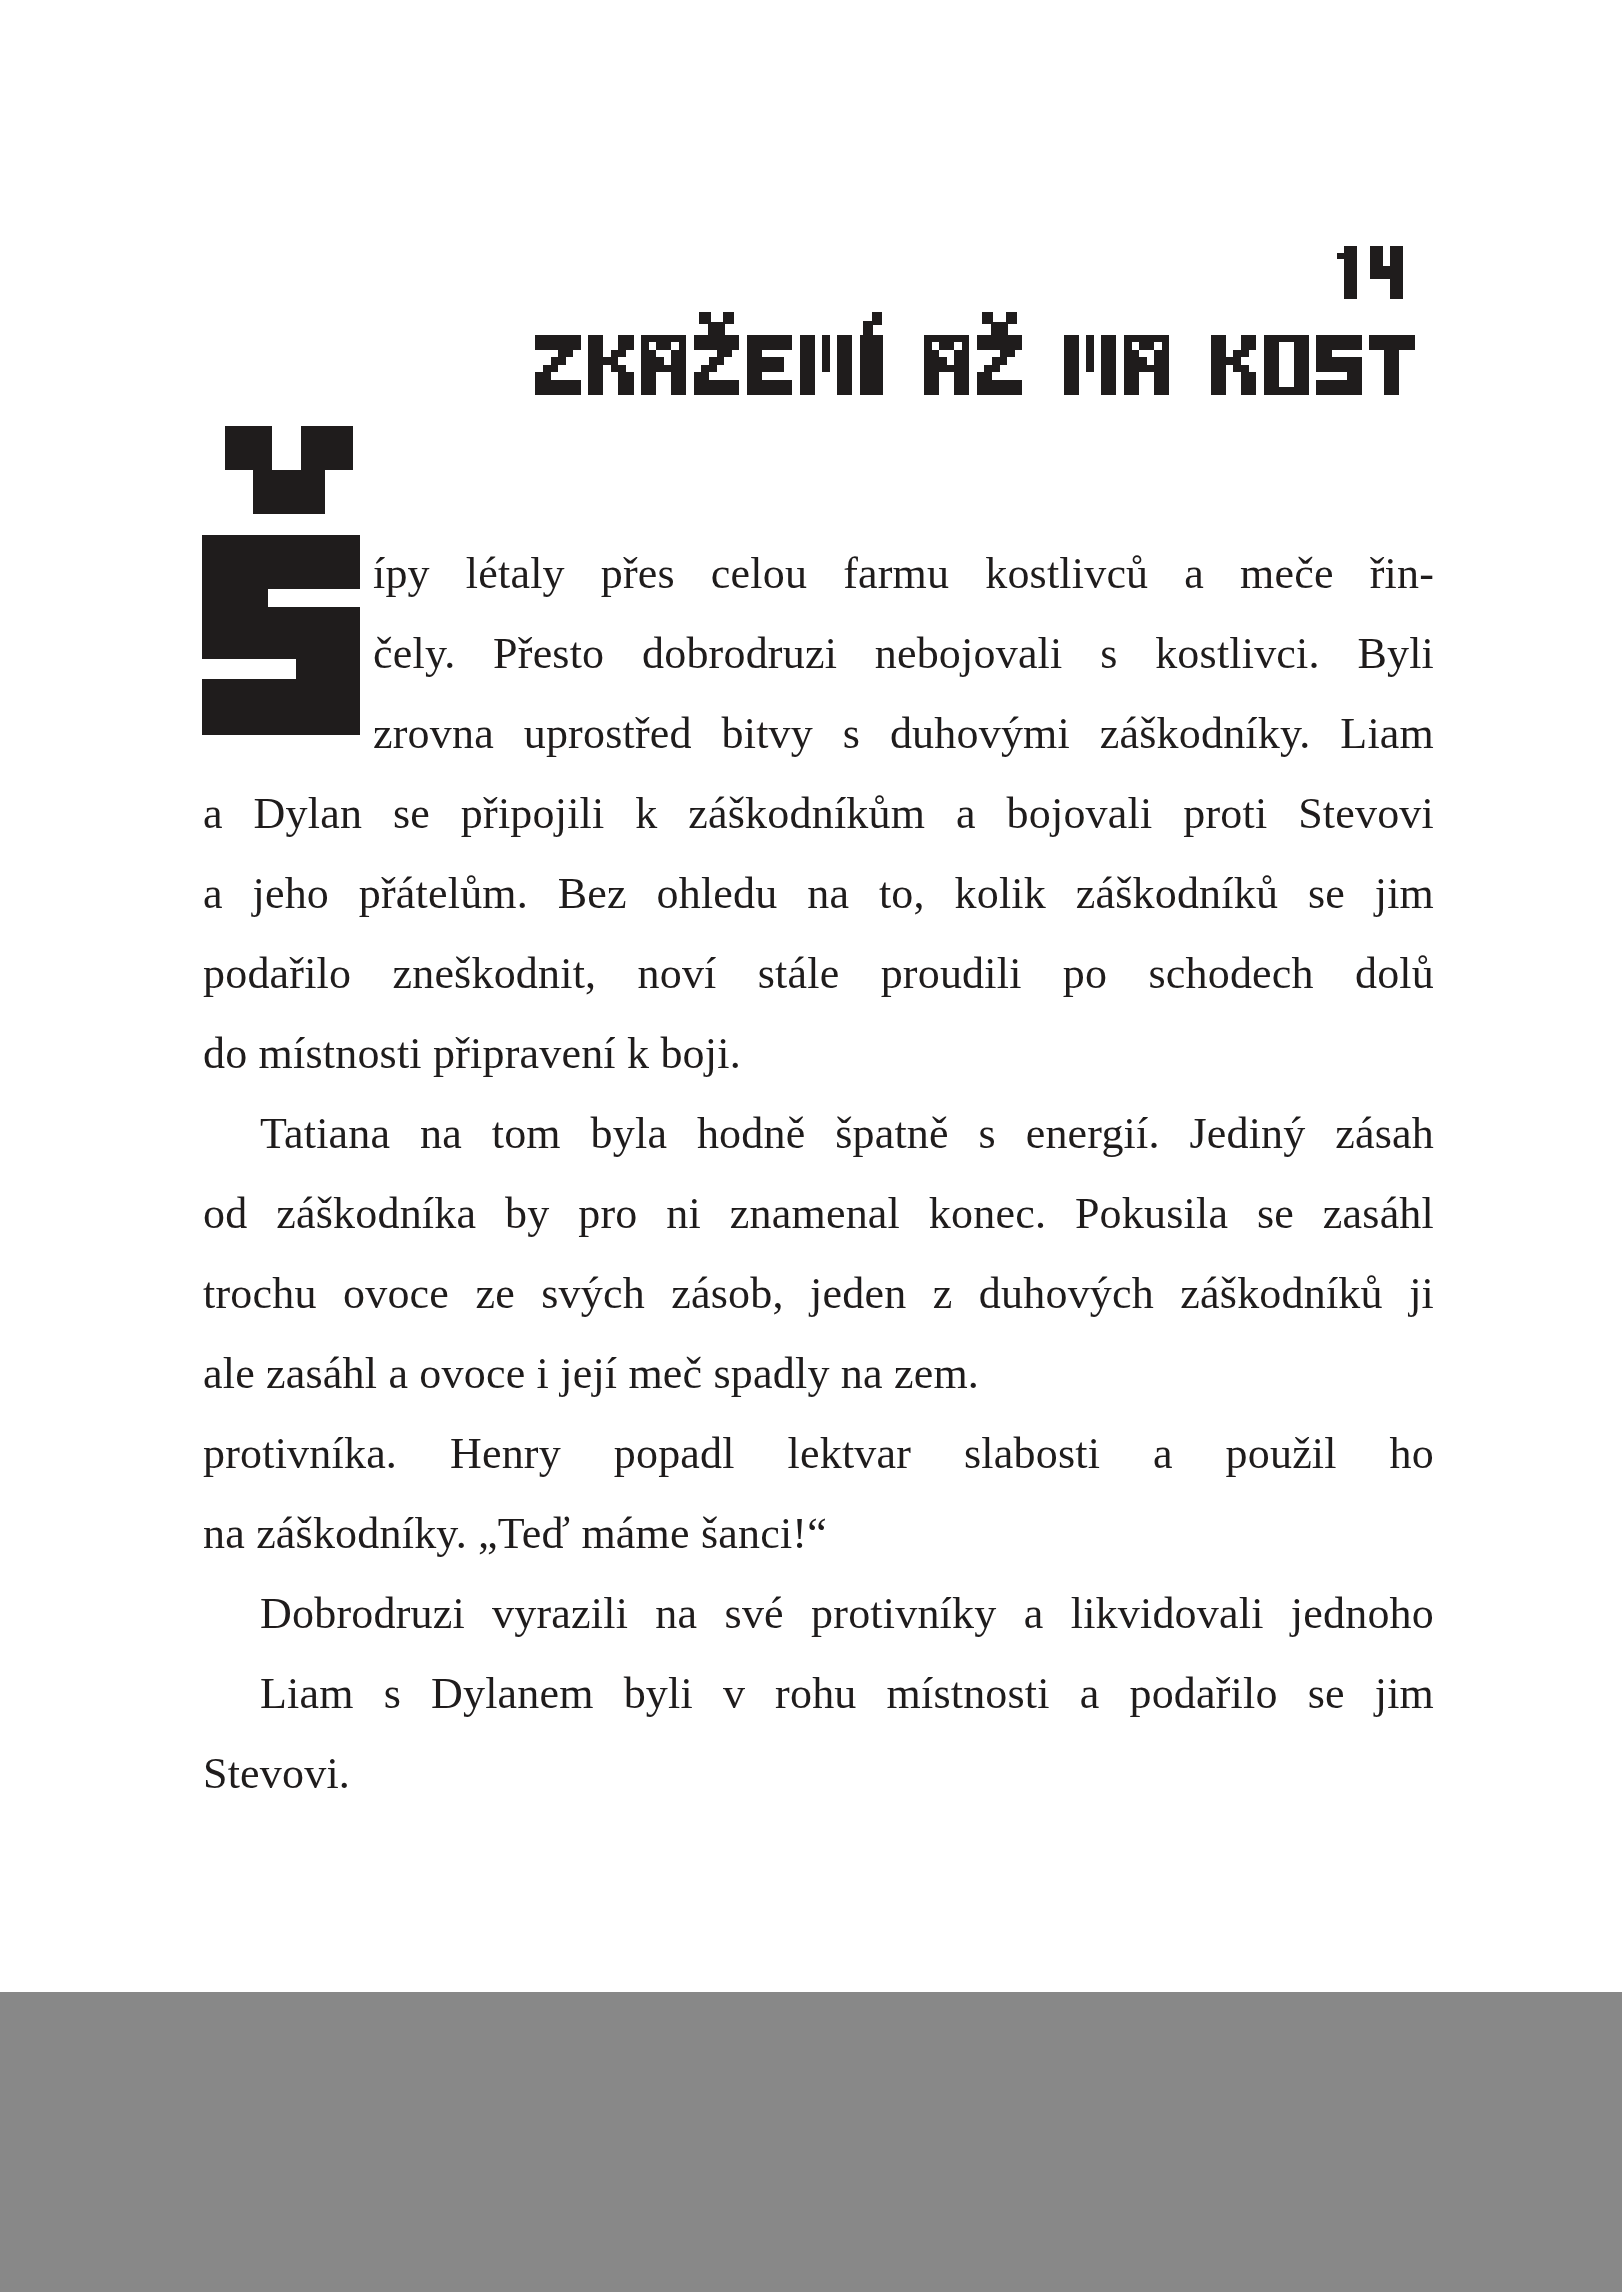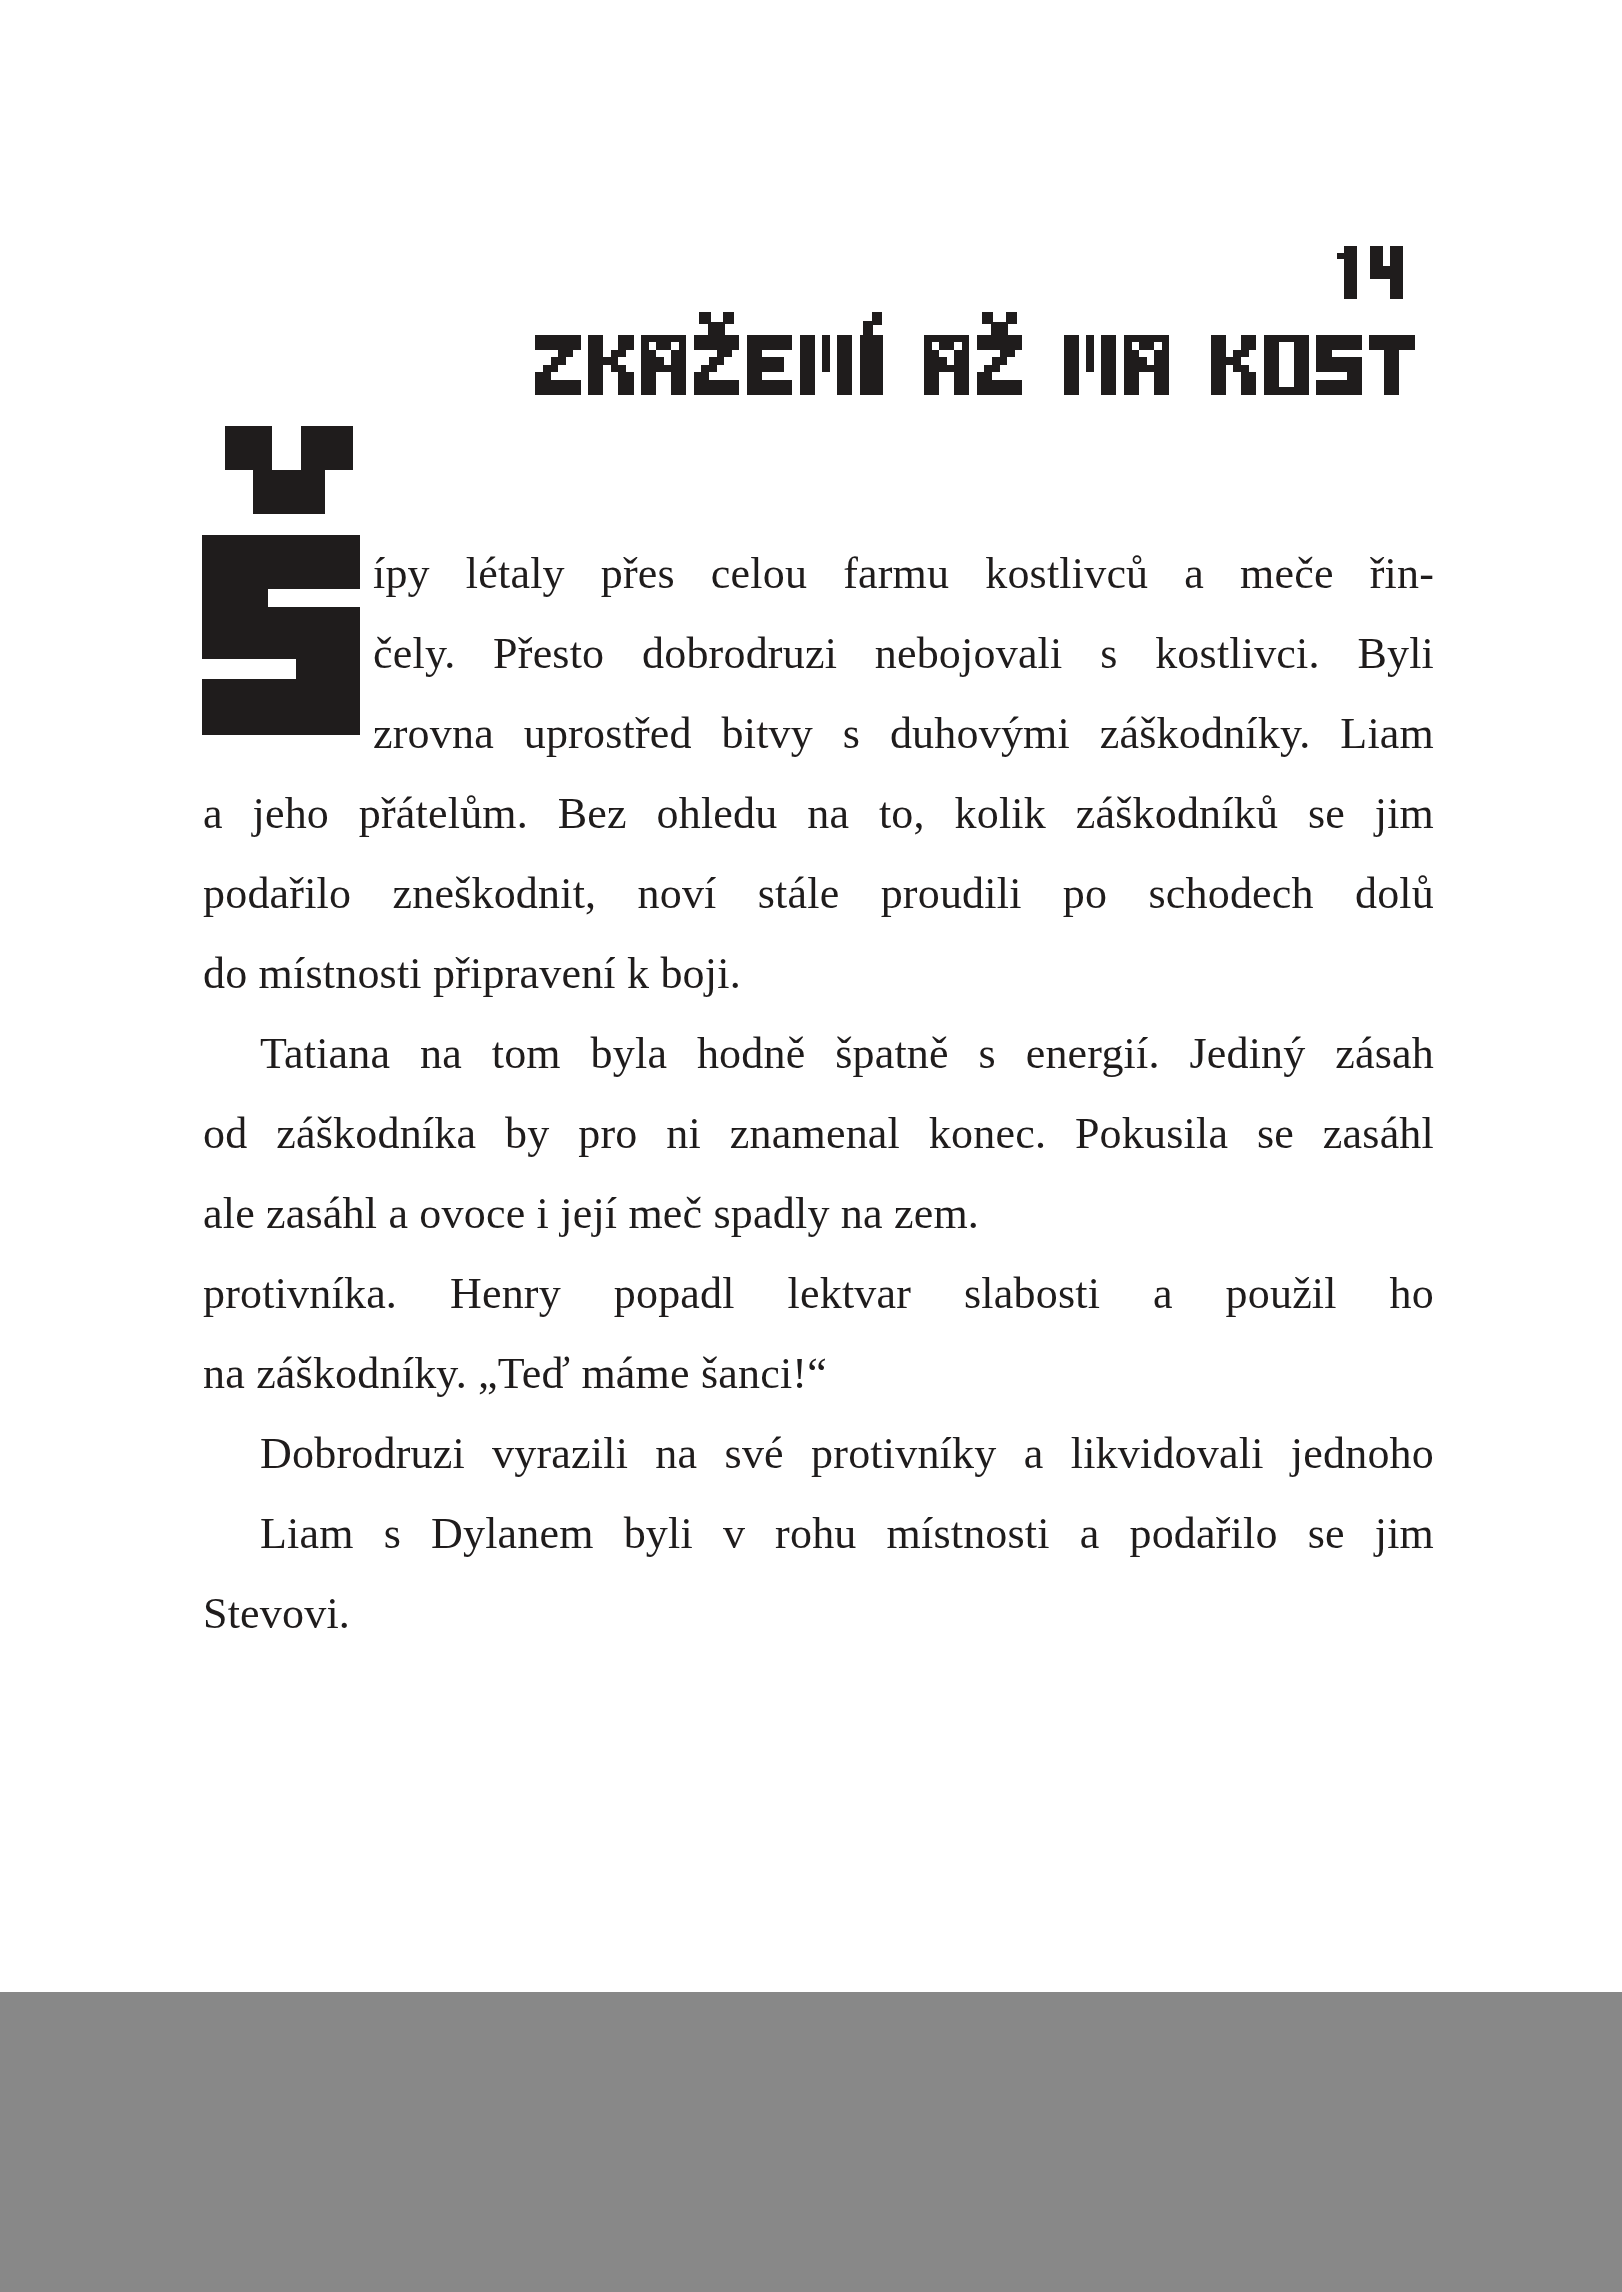--- a/index.html
+++ b/index.html
@@ -263,27 +263,29 @@
           <rect x="900" y="72" width="16" height="8"></rect>
           <rect x="900" y="80" width="16" height="8"></rect>
         </svg>
     </div>
 
     <div class="bodytext" id="bodytext">
         <div class="para">
           <div class="line j dc">ípy létaly přes celou farmu kostlivců a meče řin-</div>
           <div class="line j dc">čely. Přesto dobrodruzi nebojovali s kostlivci. Byli</div>
           <div class="line j dc">zrovna uprostřed bitvy s duhovými záškodníky. Liam</div>
+          <div class="line j">a Dylan se připojili k záškodníkům a bojovali proti Stevovi</div>
           <div class="line j">a jeho přátelům. Bez ohledu na to, kolik záškodníků se jim</div>
           <div class="line j">podařilo zneškodnit, noví stále proudili po schodech dolů</div>
           <div class="line">do místnosti připravení k boji.</div>
         </div>
         <div class="para">
           <div class="line j ind">Tatiana na tom byla hodně špatně s energií. Jediný zásah</div>
           <div class="line j">od záškodníka by pro ni znamenal konec. Pokusila se zasáhl</div>
+          <div class="line j">trochu ovoce ze svých zásob, jeden z duhových záškodníků ji</div>
           <div class="line">ale zasáhl a ovoce i její meč spadly na zem.</div>
         </div>
         <div class="para">
           <div class="line j">protivníka. Henry popadl lektvar slabosti a použil ho</div>
           <div class="line">na záškodníky. „Teď máme šanci!“</div>
         </div>
         <div class="para">
           <div class="line j ind">Dobrodruzi vyrazili na své protivníky a likvidovali jednoho</div>
         </div>
         <div class="para">

